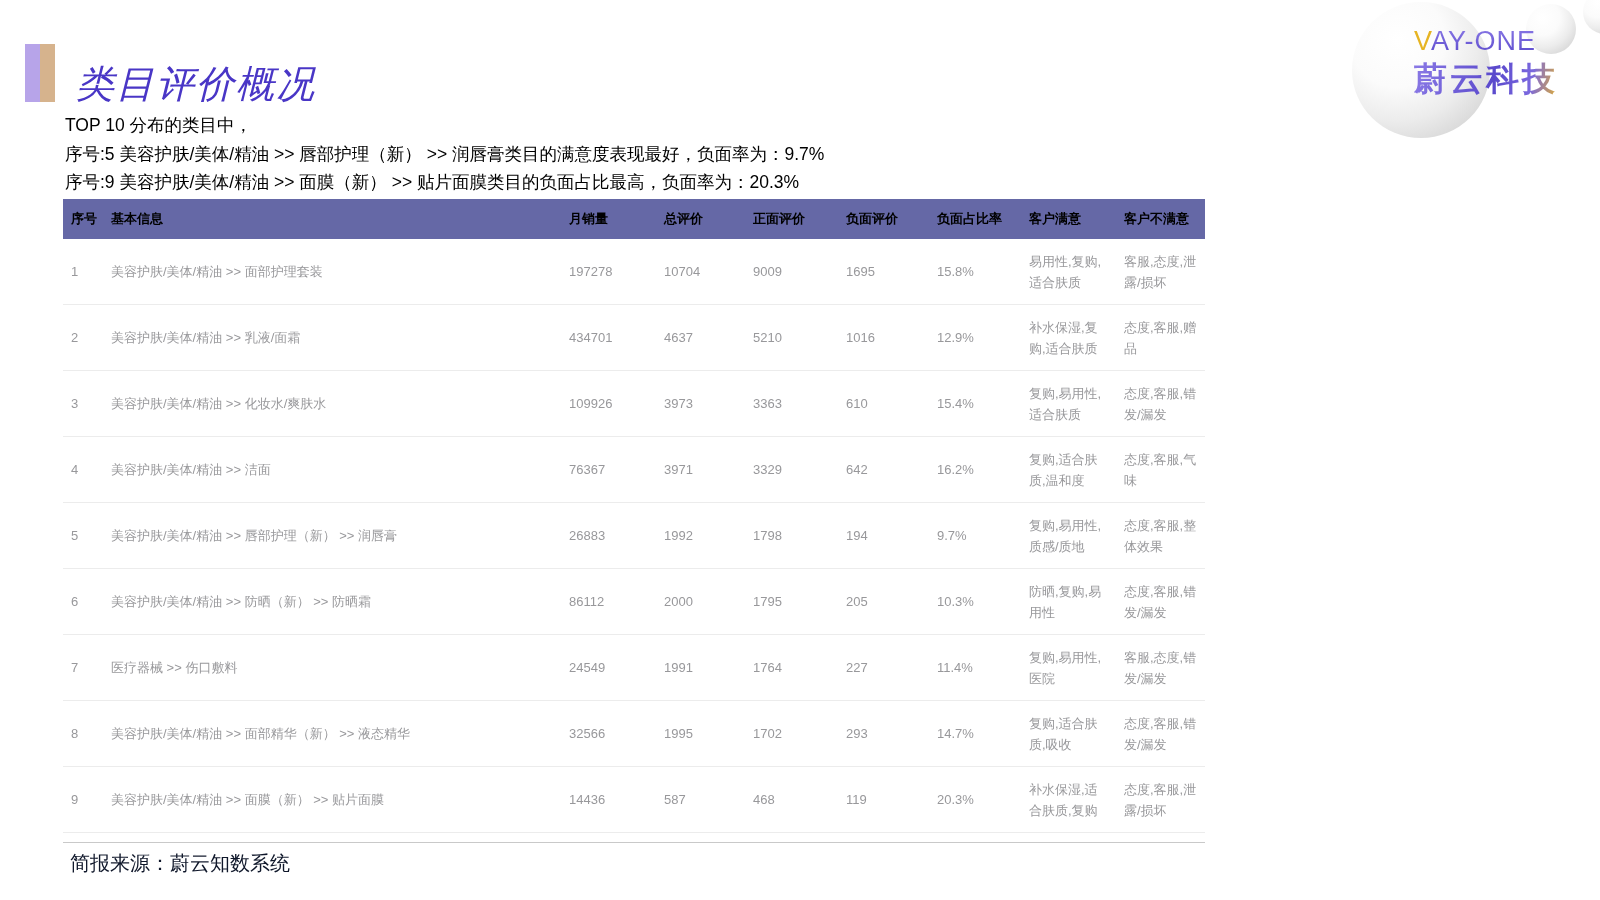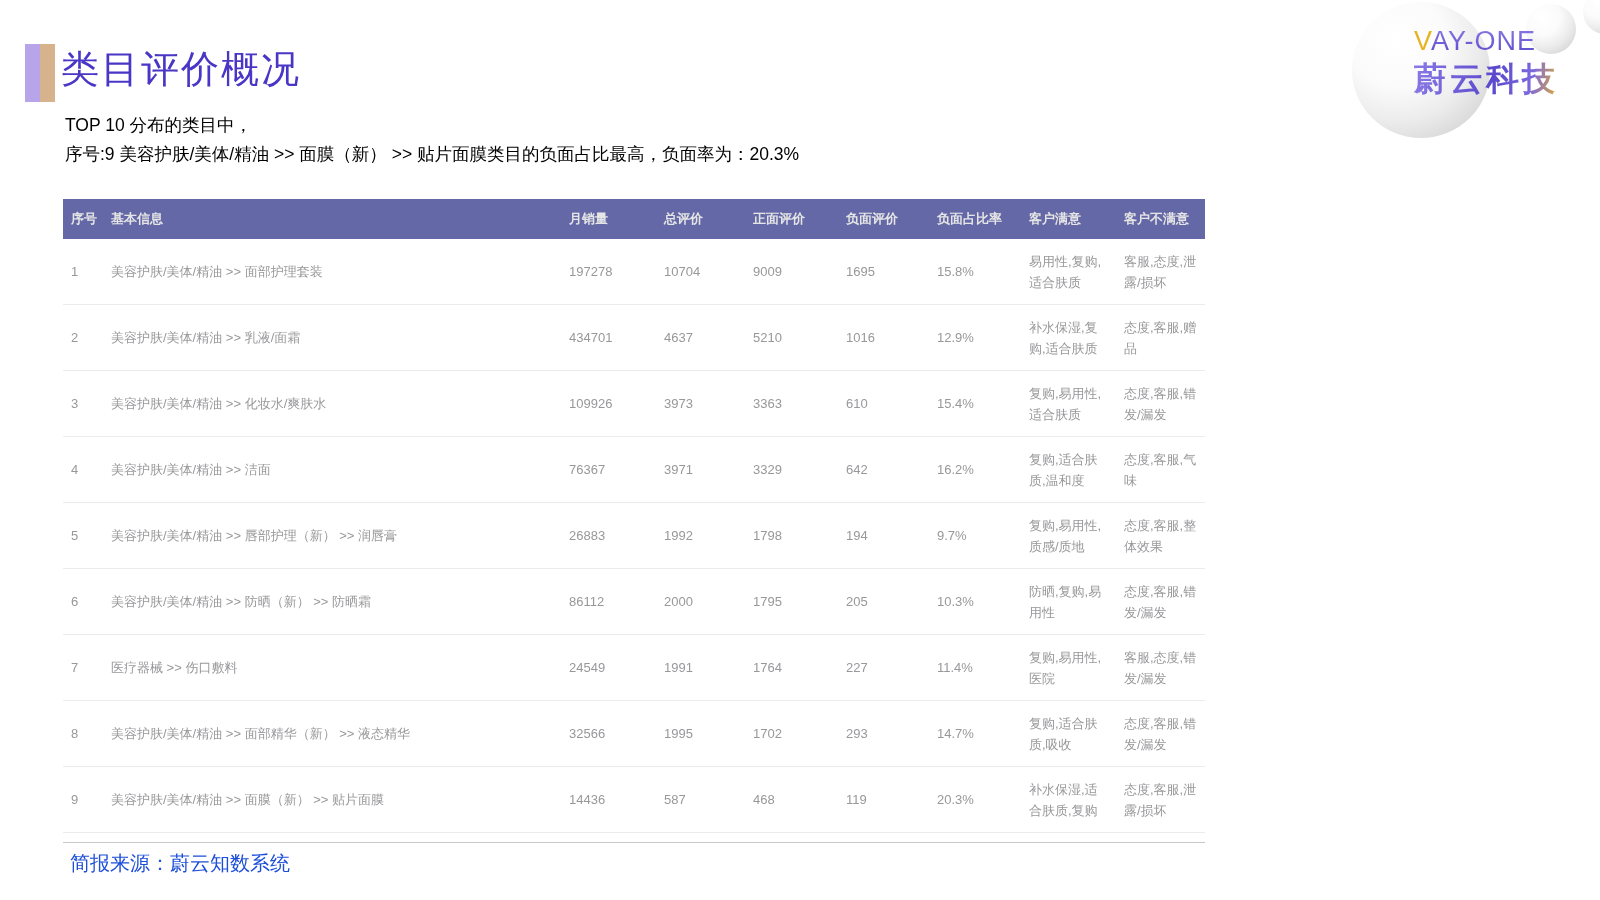--- a/index.html
+++ b/index.html
@@ -17,33 +17,33 @@
   }
   
   .intro{position:absolute;left:65px;top:111px;font-size:17.5px;line-height:28.5px;color:#000000;}
   .intro div{white-space:nowrap;}
   
   .report-table{
     position:absolute;left:63px;top:199px;width:1142px;
     border-collapse:collapse;table-layout:fixed;
   }
   .report-table thead th{
-    background:#6568a6;color:#e5e5e5;font-size:13px;font-weight:bold;
+    background:#6568a6;color:#000000;font-size:13px;font-weight:bold;
     text-align:left;height:40px;padding:0 4px 0 8px;vertical-align:middle;
     white-space:nowrap;overflow:hidden;
   }
   .report-table tbody td{
     font-size:13px;color:#98989b;height:65px;line-height:21px;
     border-bottom:1px solid #ececec;padding:0 6px 0 8px;vertical-align:middle;
     overflow:hidden;
   }
   .report-table tbody td.nowrap{white-space:nowrap;}
   
   .footer-line{position:absolute;left:63px;top:842px;width:1142px;height:1px;background:#c9c9c9;}
-  .footer-text{position:absolute;left:70px;top:850px;font-size:20px;color:#1d4ed8;}
+  .footer-text{position:absolute;left:70px;top:850px;font-size:20px;color:#0f172a;}
   
   .sphere{position:absolute;border-radius:50%;
     background:radial-gradient(circle at 33% 28%, #ffffff 0%, #fbfbfb 35%, #ececec 60%, #d5d5d5 85%, #c8c8c8 100%);
   }
   .sphere-big{left:1352px;top:2px;width:138px;height:136px;}
   .sphere-small{left:1526px;top:4px;width:50px;height:50px;}
   .sphere-corner{left:1583px;top:-10px;width:44px;height:44px;}
   .logo-en{
     position:absolute;left:1414px;top:26px;font-size:27px;font-weight:normal;letter-spacing:1px;
     white-space:nowrap;
@@ -58,24 +58,25 @@
     white-space:nowrap;
     background:linear-gradient(100deg,#8b7ae6 0%,#5a49cc 55%,#7a68de 80%,#d9a93c 98%);
     -webkit-background-clip:text;background-clip:text;color:transparent;text-align:right;
   }
 </style>
 </head>
 <body>
 
 <div class="bar-purple"></div>
 <div class="bar-tan"></div>
-<h1 class="page-title" style="margin:0;">类目评价概况</h1>
+<h1 class="page-title" style="margin:15px;font-style:italic;">类目评价概况</h1>
 
 <div class="intro">
   <div>TOP 10 分布的类目中，</div>
+  <div>序号:5 美容护肤/美体/精油 &gt;&gt; 唇部护理（新） &gt;&gt; 润唇膏类目的满意度表现最好，负面率为：9.7%</div>
   <div>序号:9 美容护肤/美体/精油 &gt;&gt; 面膜（新） &gt;&gt; 贴片面膜类目的负面占比最高，负面率为：20.3%</div>
 </div>
 
 <table class="report-table">
   <colgroup>
     <col style="width:40px">
       <col style="width:458px">
       <col style="width:95px">
     <col style="width:89px">
       <col style="width:93px">

